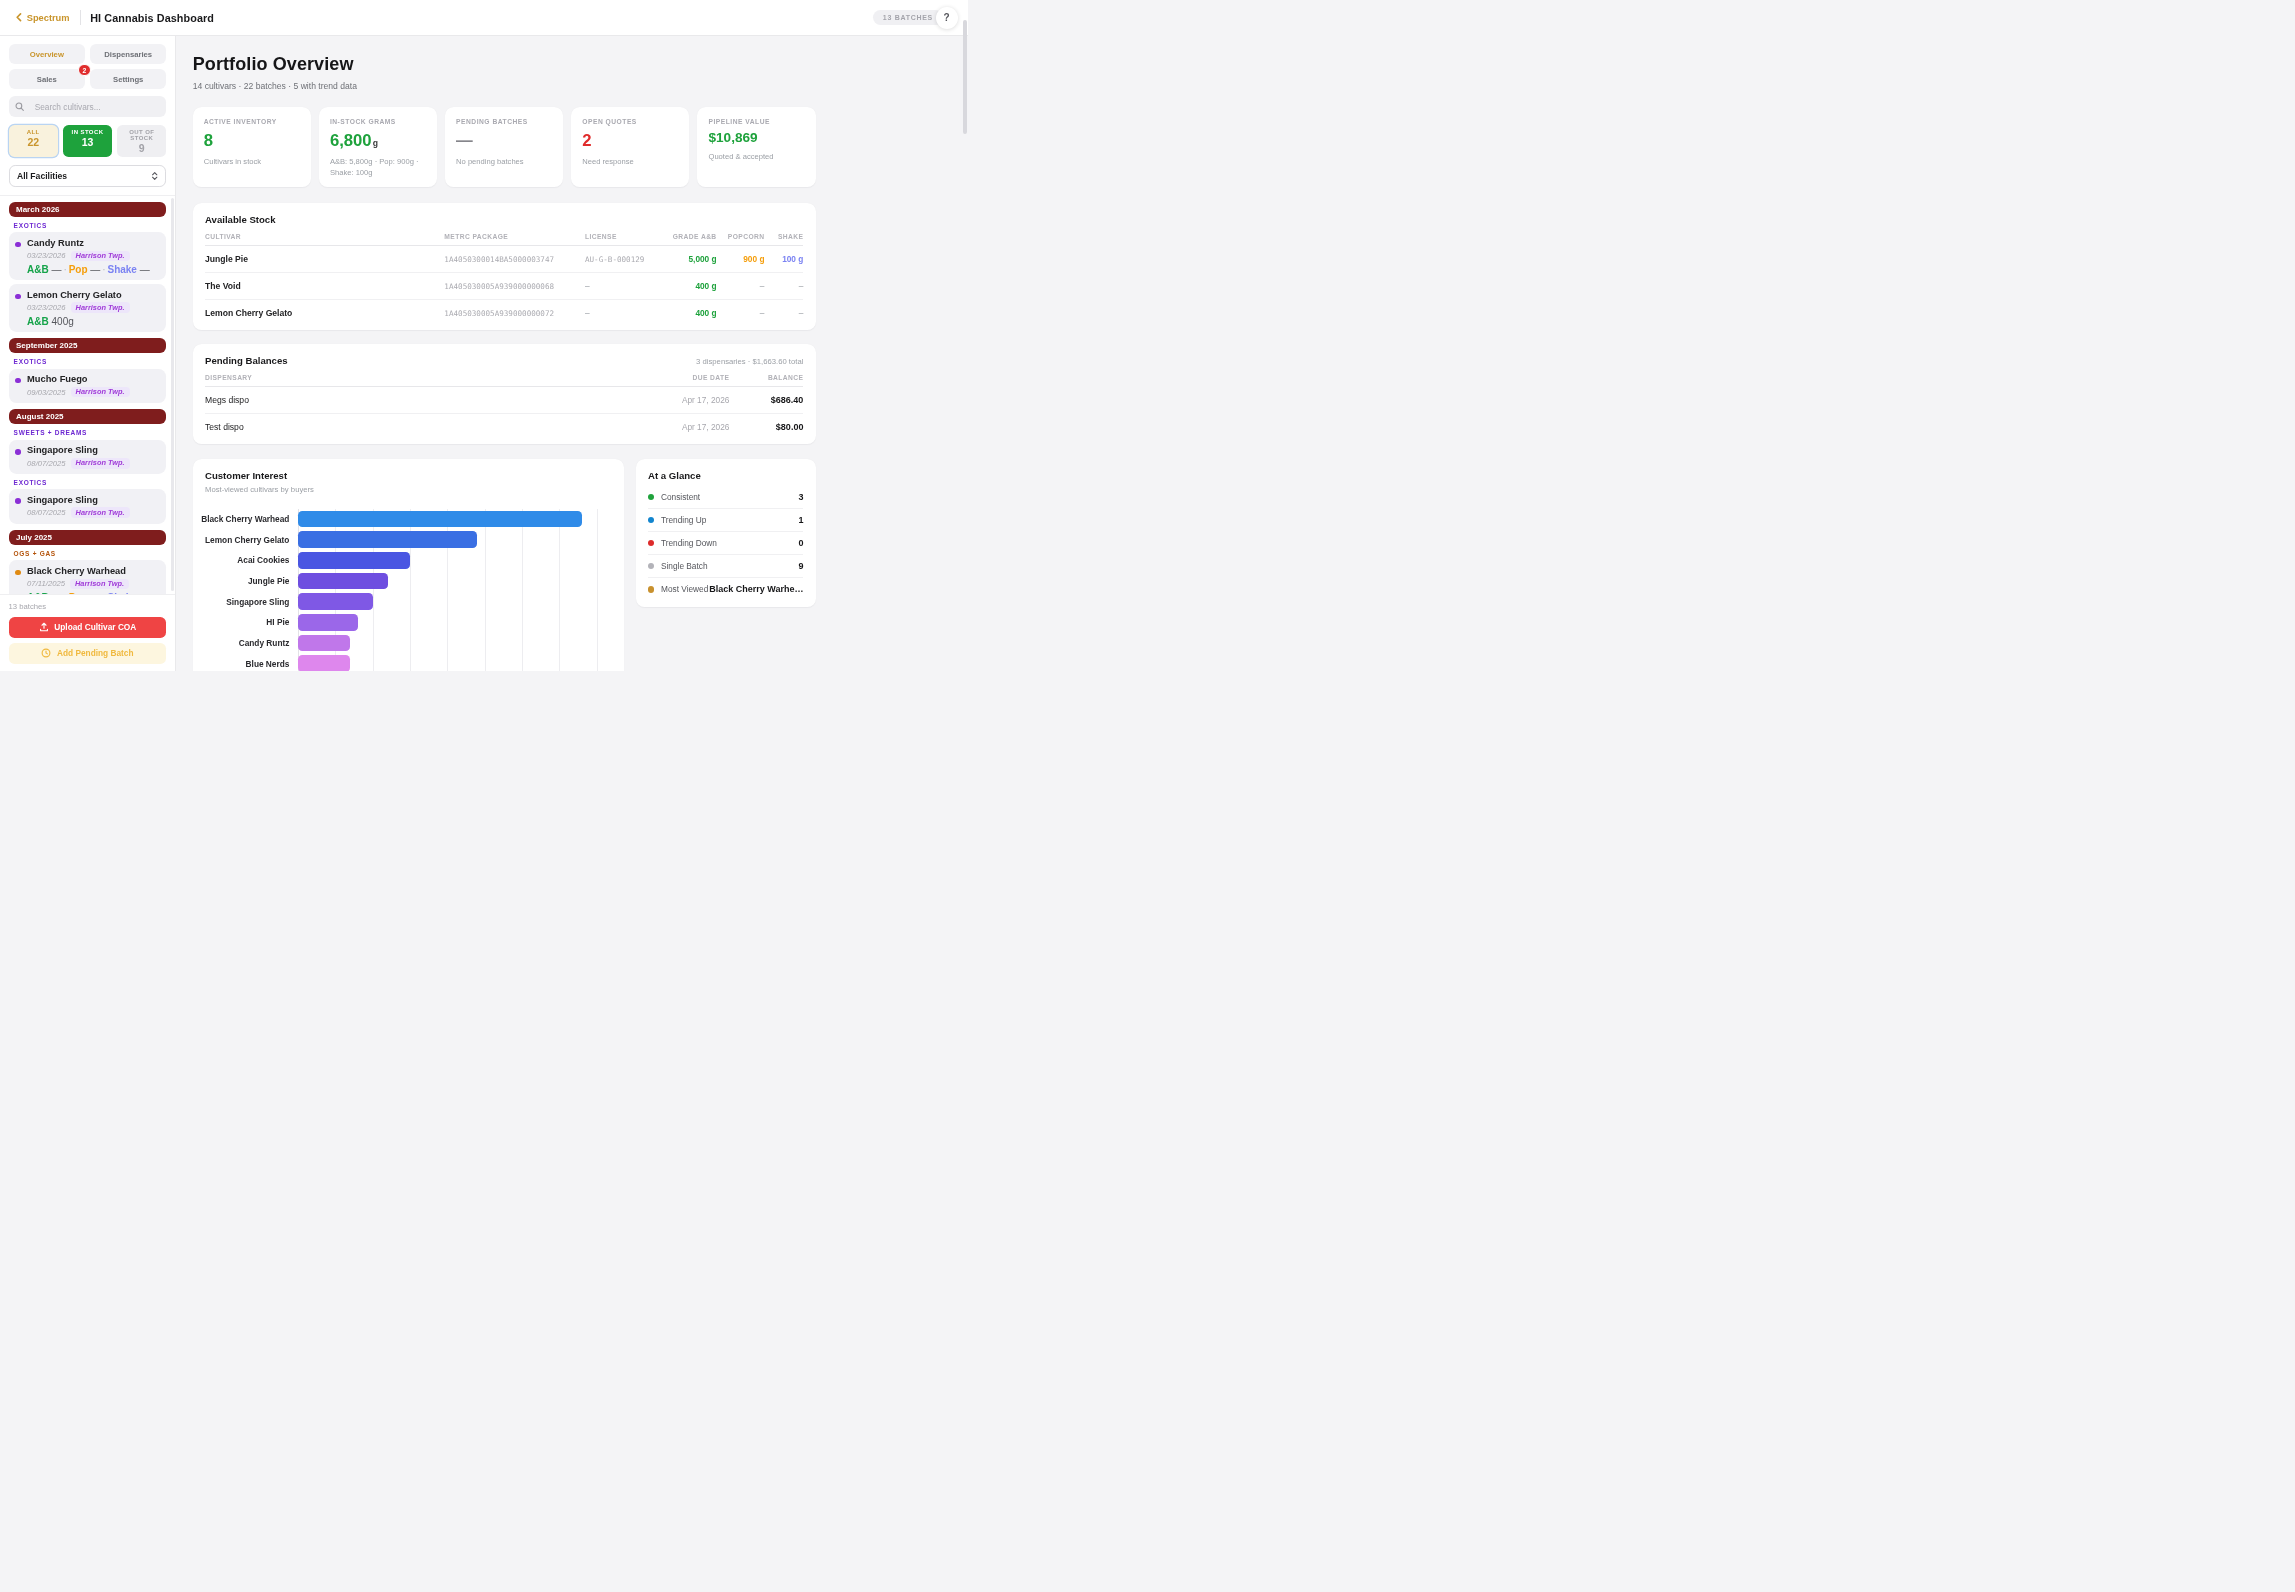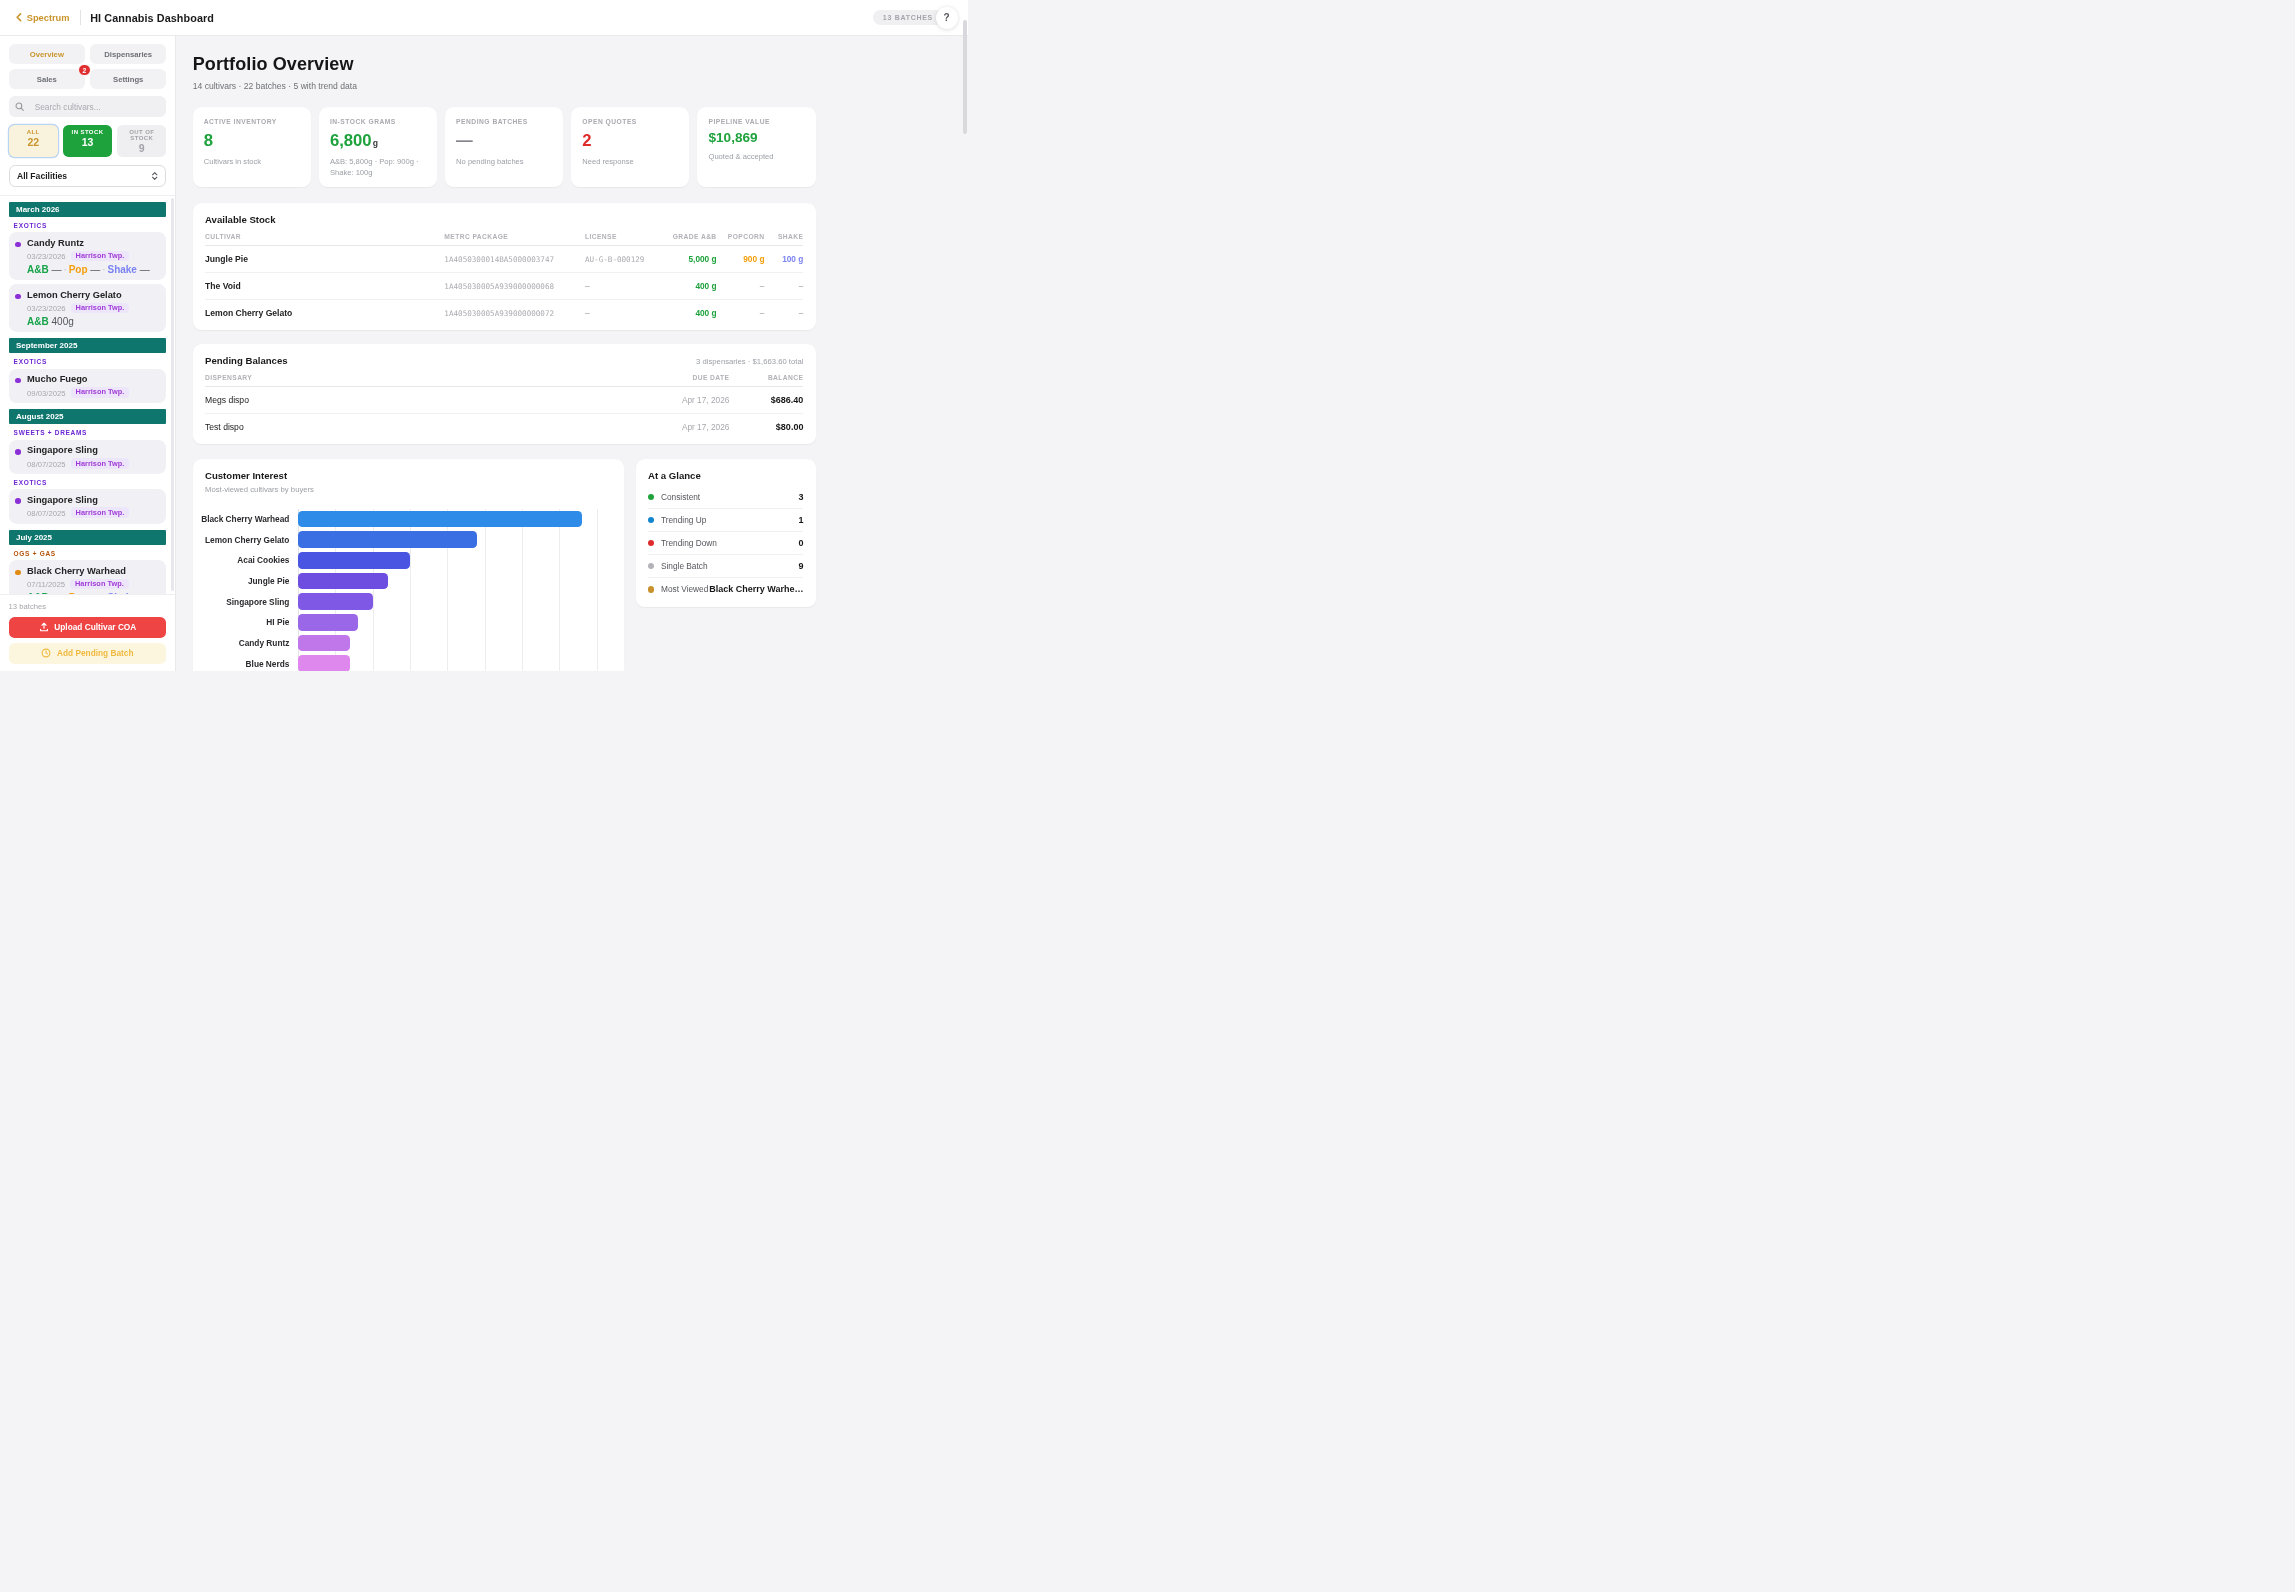--- a/index.html
+++ b/index.html
@@ -27,27 +27,27 @@
   .sb-search input::placeholder { color:#A9A9B0; }
   .sb-filters { margin-top:7.4px; display:grid; grid-template-columns:1fr 1fr 1fr; gap:5px; }
   .filter { border-radius:5.6px; padding:4.3px 1.2px 3.7px; text-align:center; cursor:pointer; }
   .filter .f-label { font-size:6px; font-weight:700; letter-spacing:0.4px; display:block; }
   .filter .f-count { font-size:10.5px; font-weight:700; display:block; margin-top:0.6px; }
   .filter.all { background:#F9F2DD; color:#C9952C; box-shadow:0 0 0 1.2px #B9D4F2; }
   .filter.in-stock { background:#1EA23C; color:#FFF; }
   .filter.out-of-stock { background:#EFEFF2; color:#A2A2A8; }
   .sb-select { margin-top:8px; height:22px; background:#FFF; border:0.6px solid #DCDCE0; border-radius:6.2px; display:flex; align-items:center; justify-content:space-between; padding:0 7.4px; font-weight:700; font-size:8.6px; cursor:pointer; }
   .sb-list { flex:1; overflow:hidden; padding:6.2px 8.6px 0; position:relative; }
-  .month-pill { background:#0f766e; color:#FFF; font-weight:700; font-size:8px; border-radius:1px; padding:3.1px 7.4px; height:15px; line-height:9.3px; margin-bottom:5px; }
+  .month-pill { background:#7f1d1d; color:#FFF; font-weight:700; font-size:8px; border-radius:6px; padding:3.1px 7.4px; height:15px; line-height:9.3px; margin-bottom:5px; }
   .month-pill.later { margin-top:6.2px; }
   .sb-category { font-size:6.5px; font-weight:700; letter-spacing:0.7px; padding-left:5px; margin-bottom:3.1px; height:7.4px; line-height:7.4px; }
   .cultivar-card { background:#F1F1F5; border-radius:7.4px; padding:5.6px 6.8px 5.6px 18.5px; margin-bottom:4.3px; position:relative; cursor:pointer; }
   .cc-dot { position:absolute; left:6.8px; top:9.3px; width:5.6px; height:5.6px; border-radius:50%; }
   .cc-name { font-size:9.3px; font-weight:700; color:#232325; line-height:1.13; }
-  .cc-meta { margin-top:1.9px; display:flex; align-items:flex-end; gap:5px; height:11px; }
+  .cc-meta { margin-top:1.9px; display:flex; align-items:center; gap:5px; height:11px;font-style:italic; }
   .cc-date { font-size:7.7px; color:#A7A7AD; }
   .cc-fac { background:#EDE6FA; color:#A03BD8; font-size:7.4px; font-weight:700; border-radius:3.7px; padding:0.6px 5px 1.2px; }
   .cc-stats { margin-top:2.5px; font-size:10px; font-weight:700; height:10.5px; color:#55565C; }
   .cc-stats .sep { color:#B9B9BF; font-weight:400; padding:0 1.9px; }
   .cc-stats .val { color:#55565C; font-weight:400; }
   .sb-scroll { position:absolute; right:1.2px; top:2.5px; width:3.1px; height:calc(100% - 6.2px); background:#E8E8EC; border-radius:1.9px; }
   .sb-footer { border-top:0.6px solid #EFEFF1; padding:5.6px 8.6px 7.4px; }
   .sb-count { font-size:7.7px; color:#A7A7AD; margin:1.2px 0 5.6px; }
   .btn-upload { height:21px; border-radius:5.6px; background:#ef4444; color:#FFF; font-weight:700; font-size:8.3px; display:flex; align-items:center; justify-content:center; gap:5.6px; cursor:pointer; }
   .btn-add { margin-top:5px; height:21px; border-radius:5.6px; background:#FDF6DF; color:#F0B93F; font-weight:700; font-size:8.3px; display:flex; align-items:center; justify-content:center; gap:5.6px; cursor:pointer; }

